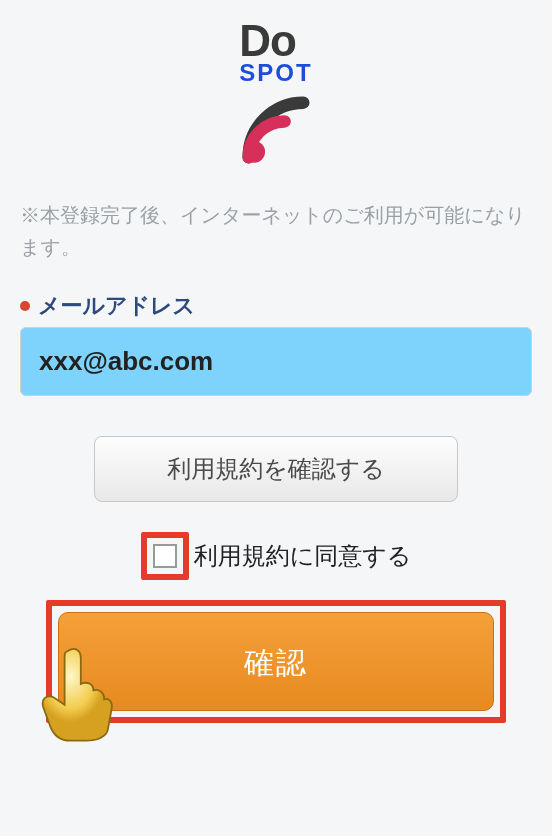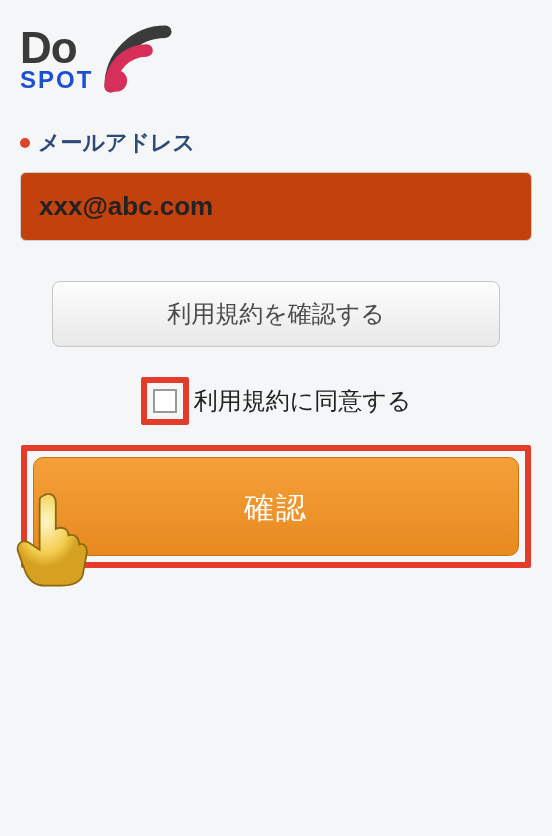--- a/index.html
+++ b/index.html
@@ -11,20 +11,21 @@
       overflow: hidden;
     }
     .page {
       padding: 20px 20px 0 20px;
     }
     .logo {
       margin-bottom: 30px;
       display: flex;
       align-items: center;
       gap: 6px;
+      flex-direction: column;
     }
     .logo-text {
       display: flex;
       flex-direction: column;
       line-height: 0.95;
     }
     .logo-do {
       font-size: 44px;
       font-weight: 900;
       color: #3a3a3a;
@@ -42,47 +43,47 @@
       line-height: 1.6;
       margin-bottom: 28px;
     }
     .info-text p {
       margin: 0;
     }
     .field-label {
       color: #2d4a7a;
       font-weight: bold;
       font-size: 22px;
-      margin-bottom: 14px;
+      margin-bottom: 6px;
       display: flex;
       align-items: center;
       gap: 8px;
     }
     .required-dot {
       width: 10px;
       height: 10px;
       background: #d9452e;
       border-radius: 50%;
       display: inline-block;
     }
     .email-input {
       width: 100%;
       padding: 18px 18px;
       font-size: 26px;
       font-weight: bold;
       color: #222;
       border: 1px solid #d0d0d0;
       border-radius: 6px;
-      background: #c2410c;
+      background: #7dd3fc;
       font-family: Verdana, sans-serif;
       margin-bottom: 40px;
     }
     .terms-button {
       display: block;
-      width: 448px;
+      width: 364px;
       margin: 0 auto 30px auto;
       padding: 16px 0;
       font-size: 24px;
       color: #4a4a4a;
       text-align: center;
       background: linear-gradient(#fdfdfd, #e8e8e8);
       border: 1px solid #c6c6c6;
       border-radius: 8px;
       cursor: pointer;
     }
@@ -107,21 +108,21 @@
       border: 2px solid #999;
       background: #fff;
       cursor: pointer;
     }
     .checkbox-label {
       font-size: 24px;
       color: #222;
     }
     .confirm-wrap {
       position: relative;
-      width: 510px;
+      width: 460px;
       margin: 0 auto;
     }
     .confirm-highlight {
       border: 6px solid #e43b2a;
       padding: 6px;
       border-radius: 2px;
     }
     .confirm-button {
       width: 100%;
       padding: 30px 0 26px 0;
@@ -154,20 +155,21 @@
       <span class="logo-spot">SPOT</span>
     </div>
     <svg width="78" height="78" viewBox="0 0 100 100">
       <path d="M15 85 A70 70 0 0 1 85 15" stroke="#3a3a3a" stroke-width="16" fill="none" stroke-linecap="round"></path>
       <path d="M15 85 A46 46 0 0 1 61 39" stroke="#d62f5a" stroke-width="16" fill="none" stroke-linecap="round"></path>
       <circle cx="22" cy="78" r="14" fill="#d62f5a"></circle>
     </svg>
   </div>
 
   <div class="info-text">
+    <p>※本登録完了後、インターネットのご利用が可能になります。</p>
   </div>
 
   <div class="field-label">
     <span class="required-dot"></span>
     <span>メールアドレス</span>
   </div>
 
   <input type="text" class="email-input" value="xxx@abc.com" style="">
 
   <button class="terms-button">利用規約を確認する</button>

